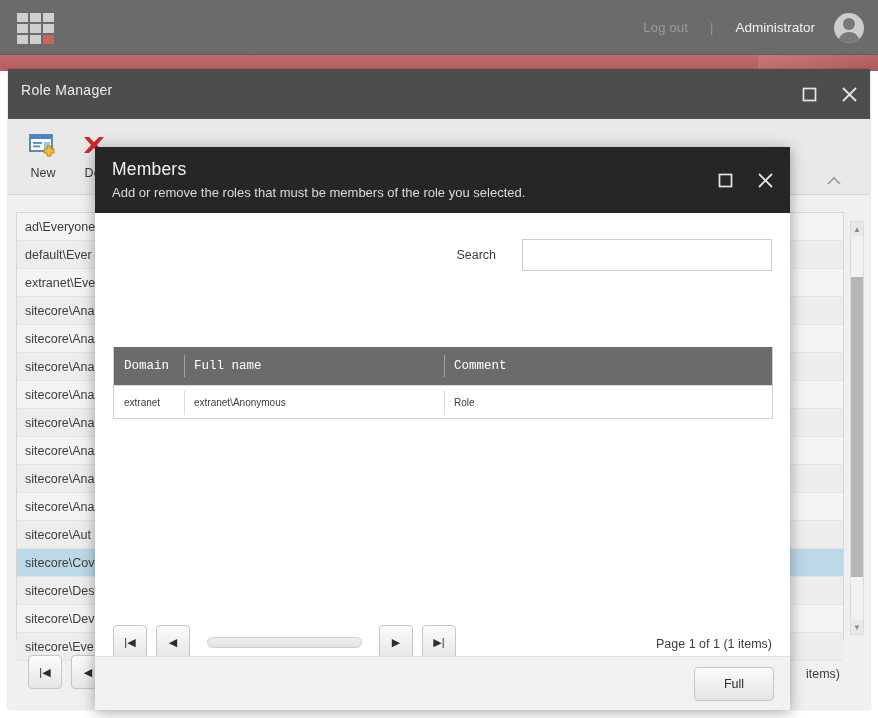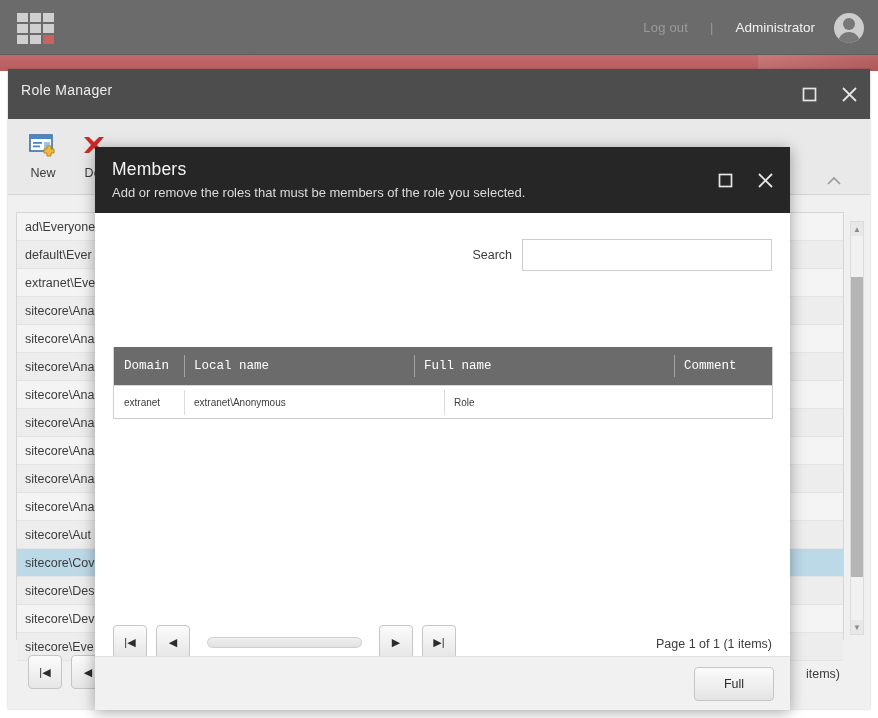--- a/index.html
+++ b/index.html
@@ -98,21 +98,21 @@
            background: #ffffff; box-shadow: 0 2px 14px rgba(0,0,0,.35); margin-top: 20px; }
   .modal-head { position: relative; height: 66px; background: #262626; }
   .modal-title { position: absolute; left: 17px; top: 12px; color: #f3f3f3;
                  font-size: 17.5px; letter-spacing: .2px; }
   .modal-sub { position: absolute; left: 17px; top: 38px; color: #dcdcdc; font-size: 13px; }
   .modal-head-btns { position: absolute; right: 14px; top: 0; height: 66px;
                      display: flex; align-items: center; gap: 18px; }
 
   .modal-body { position: relative; height: 443px; background: #ffffff; }
 
-  .search-row { position: absolute; right: 18px; top: 26px; display: flex; align-items: center; gap: 10px; }
+  .search-row { position: absolute; right: 18px; top: 26px; display: flex; align-items: center; gap: 26px; }
   .search-label { font-size: 12.5px; color: #3c3c3c; }
   .search-input { width: 250px; height: 32px; border: 1px solid #cdcdcd; background: #fff;
                   font-size: 12.5px; padding: 0 7px; color: #333; outline: none;
                   font-family: "Liberation Sans", sans-serif; }
 
   .grid { position: absolute; left: 18px; top: 134px; width: 660px;
           border: 1px solid #cfcfcf; border-top: none; }
   .grid-head { display: flex; background: #6b6b6b; height: 38px; }
   .gh { color: #ffffff; font-size: 12.5px; display: flex; align-items: center;
         padding-left: 10px; position: relative; font-family: Liberation Mono, monospace; }
@@ -278,21 +278,20 @@
 
     <div class="modal-body">
       <div class="search-row">
         <span class="search-label">Search</span>
         <input class="search-input" type="text" value="" style="">
       </div>
 
       <div class="grid">
         <div class="grid-head">
           <div class="gh col-domain">Domain</div>
-          <div class="gh col-local">Local name</div>
           <div class="gh col-full">Full name</div>
           <div class="gh col-comment">Comment</div>
         </div>
         <div class="grid-row">
           <div class="gc col-domain">extranet</div>
           <div class="gc col-full">extranet\Anonymous</div>
           <div class="gc col-comment">Role</div>
         </div>
       </div>
 

